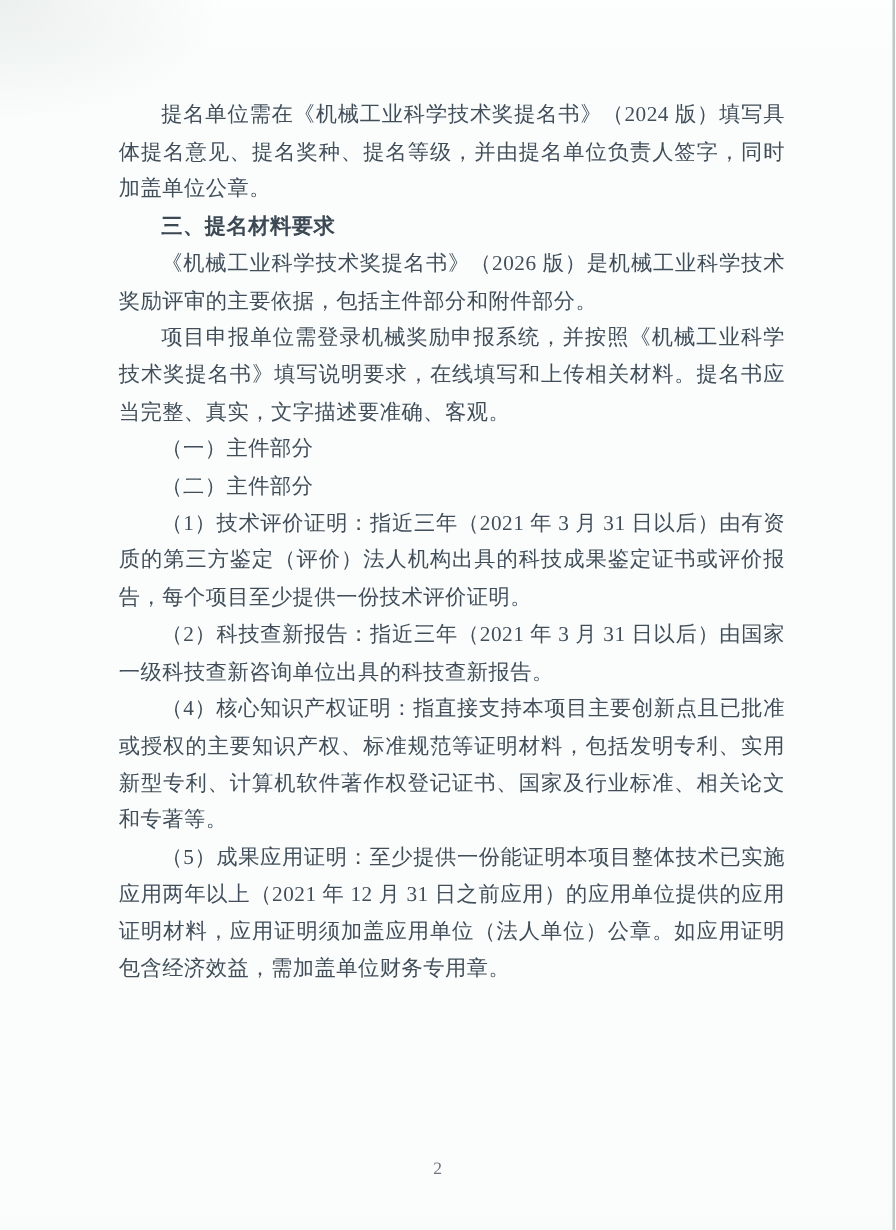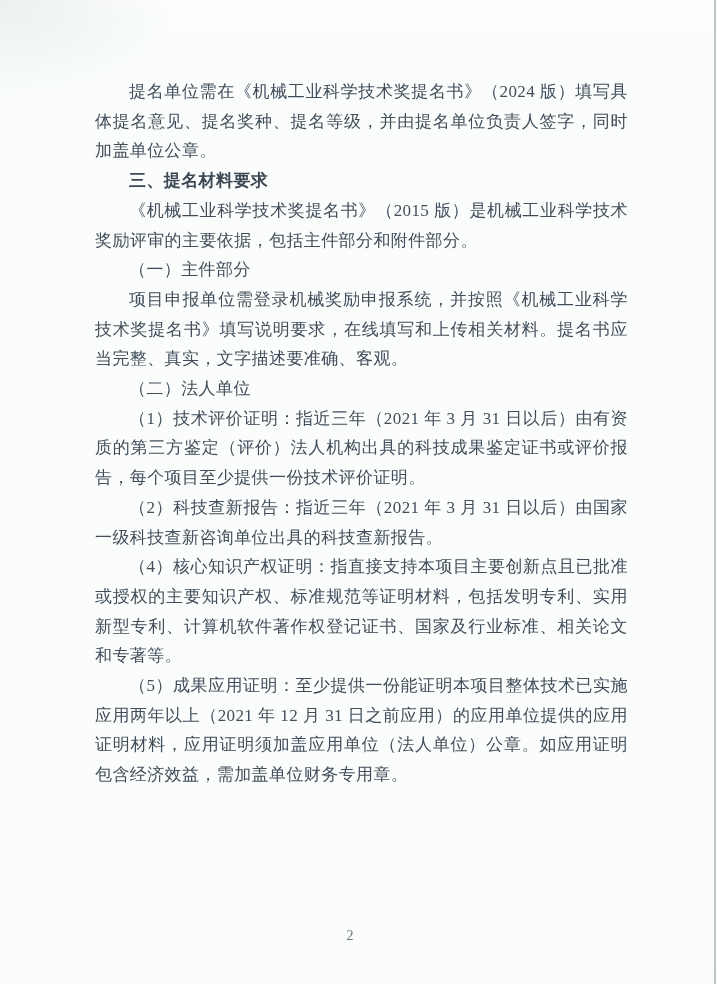--- a/index.html
+++ b/index.html
@@ -64,24 +64,24 @@
   }
 </style>
 </head>
 <body>
 
 <div class="scan-page">
 
   <div class="doc-body">
     <p class="para">提名单位需在《机械工业科学技术奖提名书》（2024 版）填写具体提名意见、提名奖种、提名等级，并由提名单位负责人签字，同时加盖单位公章。</p>
     <p class="heading">三、提名材料要求</p>
-    <p class="para">《机械工业科学技术奖提名书》（2015 版）是机械工业科学技术奖励评审的主要依据，包括主件部分和附件部分。</p>
+    <p class="para">《机械工业科学技术奖提名书》（2026 版）是机械工业科学技术奖励评审的主要依据，包括主件部分和附件部分。</p>
+    <p class="para">项目申报单位需登录机械奖励申报系统，并按照《机械工业科学技术奖提名书》填写说明要求，在线填写和上传相关材料。提名书应当完整、真实，文字描述要准确、客观。</p>
     <p class="para">（一）主件部分</p>
-    <p class="para">项目申报单位需登录机械奖励申报系统，并按照《机械工业科学技术奖提名书》填写说明要求，在线填写和上传相关材料。提名书应当完整、真实，文字描述要准确、客观。</p>
-    <p class="para">（二）法人单位</p>
+    <p class="para">（二）主件部分</p>
     <p class="para">（1）技术评价证明：指近三年（2021 年 3 月 31 日以后）由有资质的第三方鉴定（评价）法人机构出具的科技成果鉴定证书或评价报告，每个项目至少提供一份技术评价证明。</p>
     <p class="para">（2）科技查新报告：指近三年（2021 年 3 月 31 日以后）由国家一级科技查新咨询单位出具的科技查新报告。</p>
     <p class="para">（4）核心知识产权证明：指直接支持本项目主要创新点且已批准或授权的主要知识产权、标准规范等证明材料，包括发明专利、实用新型专利、计算机软件著作权登记证书、国家及行业标准、相关论文和专著等。</p>
     <p class="para">（5）成果应用证明：至少提供一份能证明本项目整体技术已实施应用两年以上（2021 年 12 月 31 日之前应用）的应用单位提供的应用证明材料，应用证明须加盖应用单位（法人单位）公章。如应用证明包含经济效益，需加盖单位财务专用章。</p>
   </div>
 
   <div class="page-footer">2</div>
 
   <div class="scan-edge-right"></div>
 </div>

